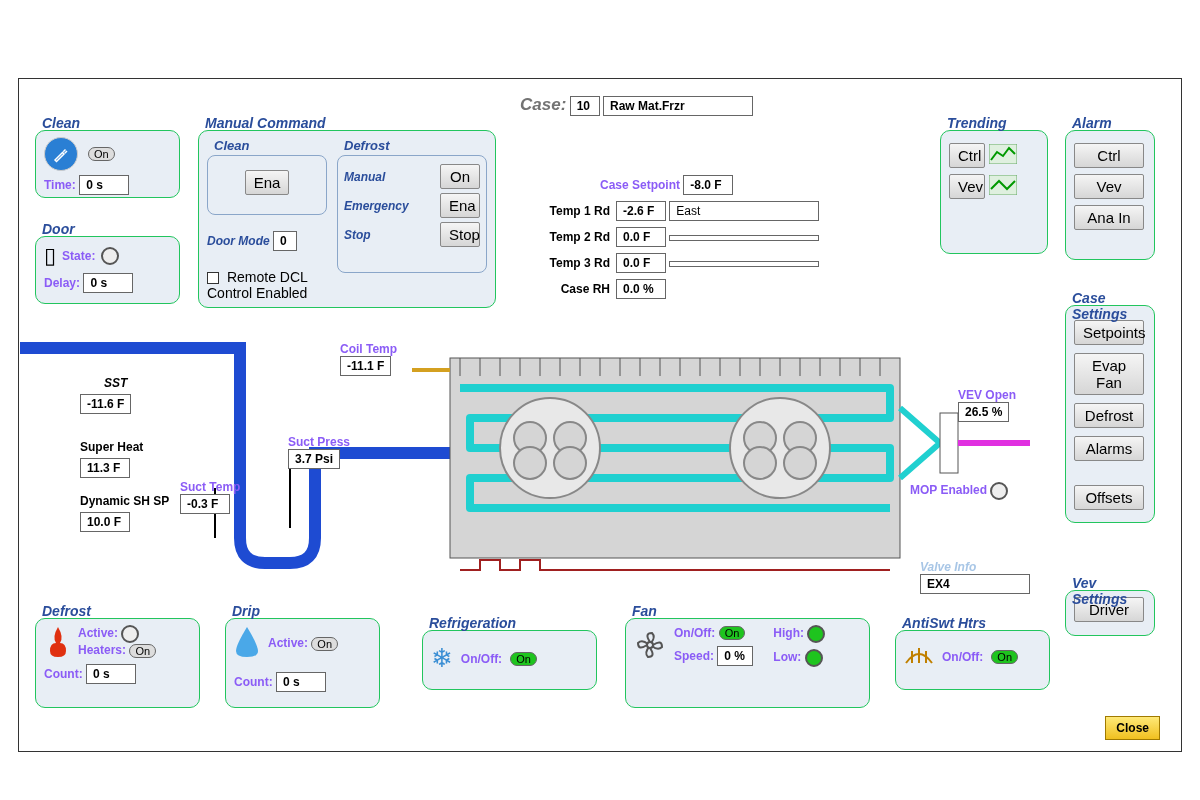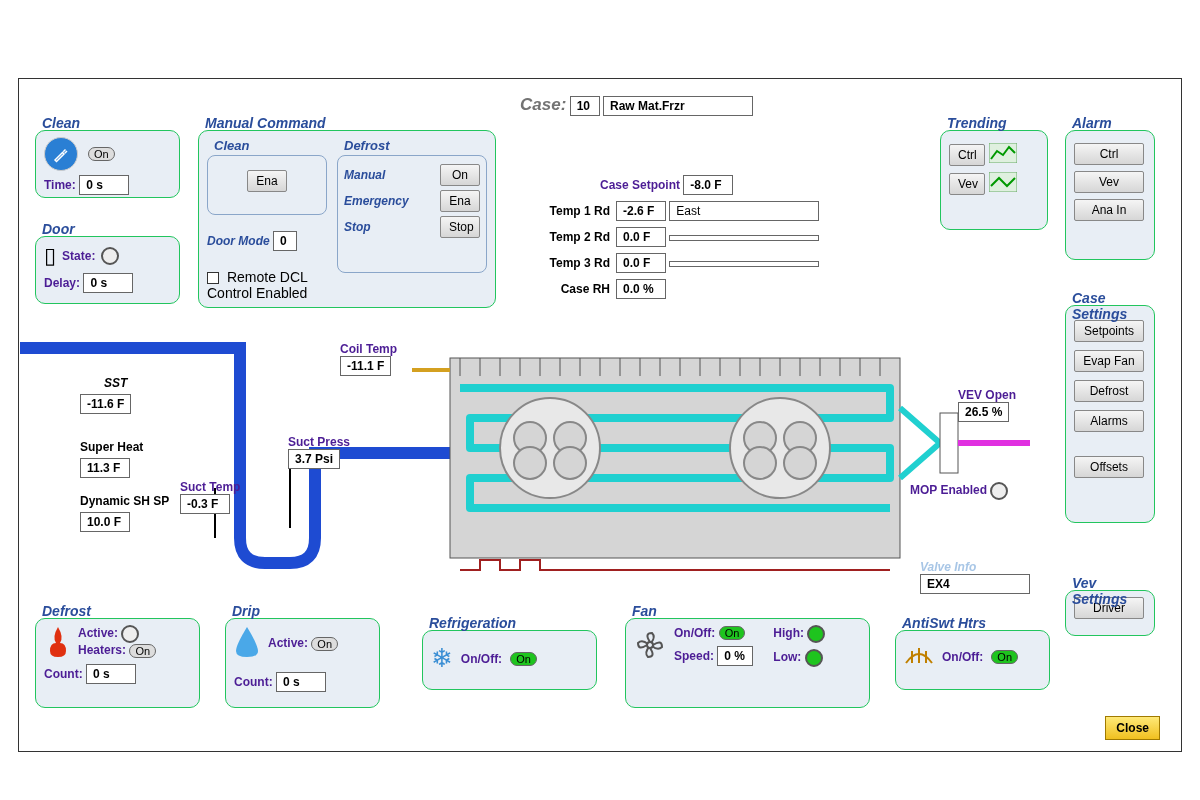--- a/index.html
+++ b/index.html
@@ -42,35 +42,35 @@
     font-style: italic;
     font-size: 13px;
     margin-bottom: 4px;
   }
   .btn {
     display: inline-block;
     background: linear-gradient(#f5f5f5,#d6d6d6);
     border: 1px solid #888;
     border-radius: 2px;
     padding: 3px 8px;
-    font-size: 12px;
+    font-size: 15px;
     cursor: pointer;
     text-align: center;
   }
   .btn-wide { width: 70px; }
   .field {
     display: inline-block;
     border: 1px solid #666;
     background: #fff;
     padding: 2px 6px;
     min-width: 50px;
     font-weight: bold;
   }
   .label-blue { color: #2a4d9b; font-weight: bold; font-style: italic; }
-  .lbl { color: #4c1d95; font-weight: bold; }
+  .lbl { color: #8b5cf6; font-weight: bold; }
   .indicator {
     display: inline-block;
     width: 18px; height: 18px;
     border: 2px solid #555;
     border-radius: 50%;
     background: #eee;
     vertical-align: middle;
   }
   .indicator.green { background: #1ec41e; }
   .on-pill {
@@ -187,21 +187,21 @@
   <div class="row" style="margin-left:90px;">
     <span class="lbl">Case Setpoint</span>
     <span class="field">-8.0 F</span>
   </div>
   <div class="row"><span class="rlbl">Temp 1 Rd</span><span class="field">-2.6 F</span> <span class="field" style="min-width:150px;font-weight:normal">East</span></div>
   <div class="row"><span class="rlbl">Temp 2 Rd</span><span class="field">0.0 F</span> <span class="field" style="min-width:150px;font-weight:normal"></span></div>
   <div class="row"><span class="rlbl">Temp 3 Rd</span><span class="field">0.0 F</span> <span class="field" style="min-width:150px;font-weight:normal"></span></div>
   <div class="row"><span class="rlbl">Case RH</span><span class="field">0.0 %</span></div>
 </div>
 
-<div class="panel" style="top:130px; left:940px; width:108px; height:100px;">
+<div class="panel" style="top:130px; left:940px; width:108px; height:124px;">
   <div class="panel-title">Trending</div>
   <div style="display:flex; align-items:center; gap:4px; margin:6px 0;">
     <span class="btn" style="width:36px">Ctrl</span>
     <span><svg width="28" height="20">
           <rect width="28" height="20" fill="#dff0df" stroke="#6a6"></rect>
           <polyline points="2,16 8,8 14,12 20,4 26,10" stroke="#090" fill="none" stroke-width="2"></polyline>
         </svg></span>
   </div>
   <div style="display:flex; align-items:center; gap:4px;">
     <span class="btn" style="width:36px">Vev</span>

